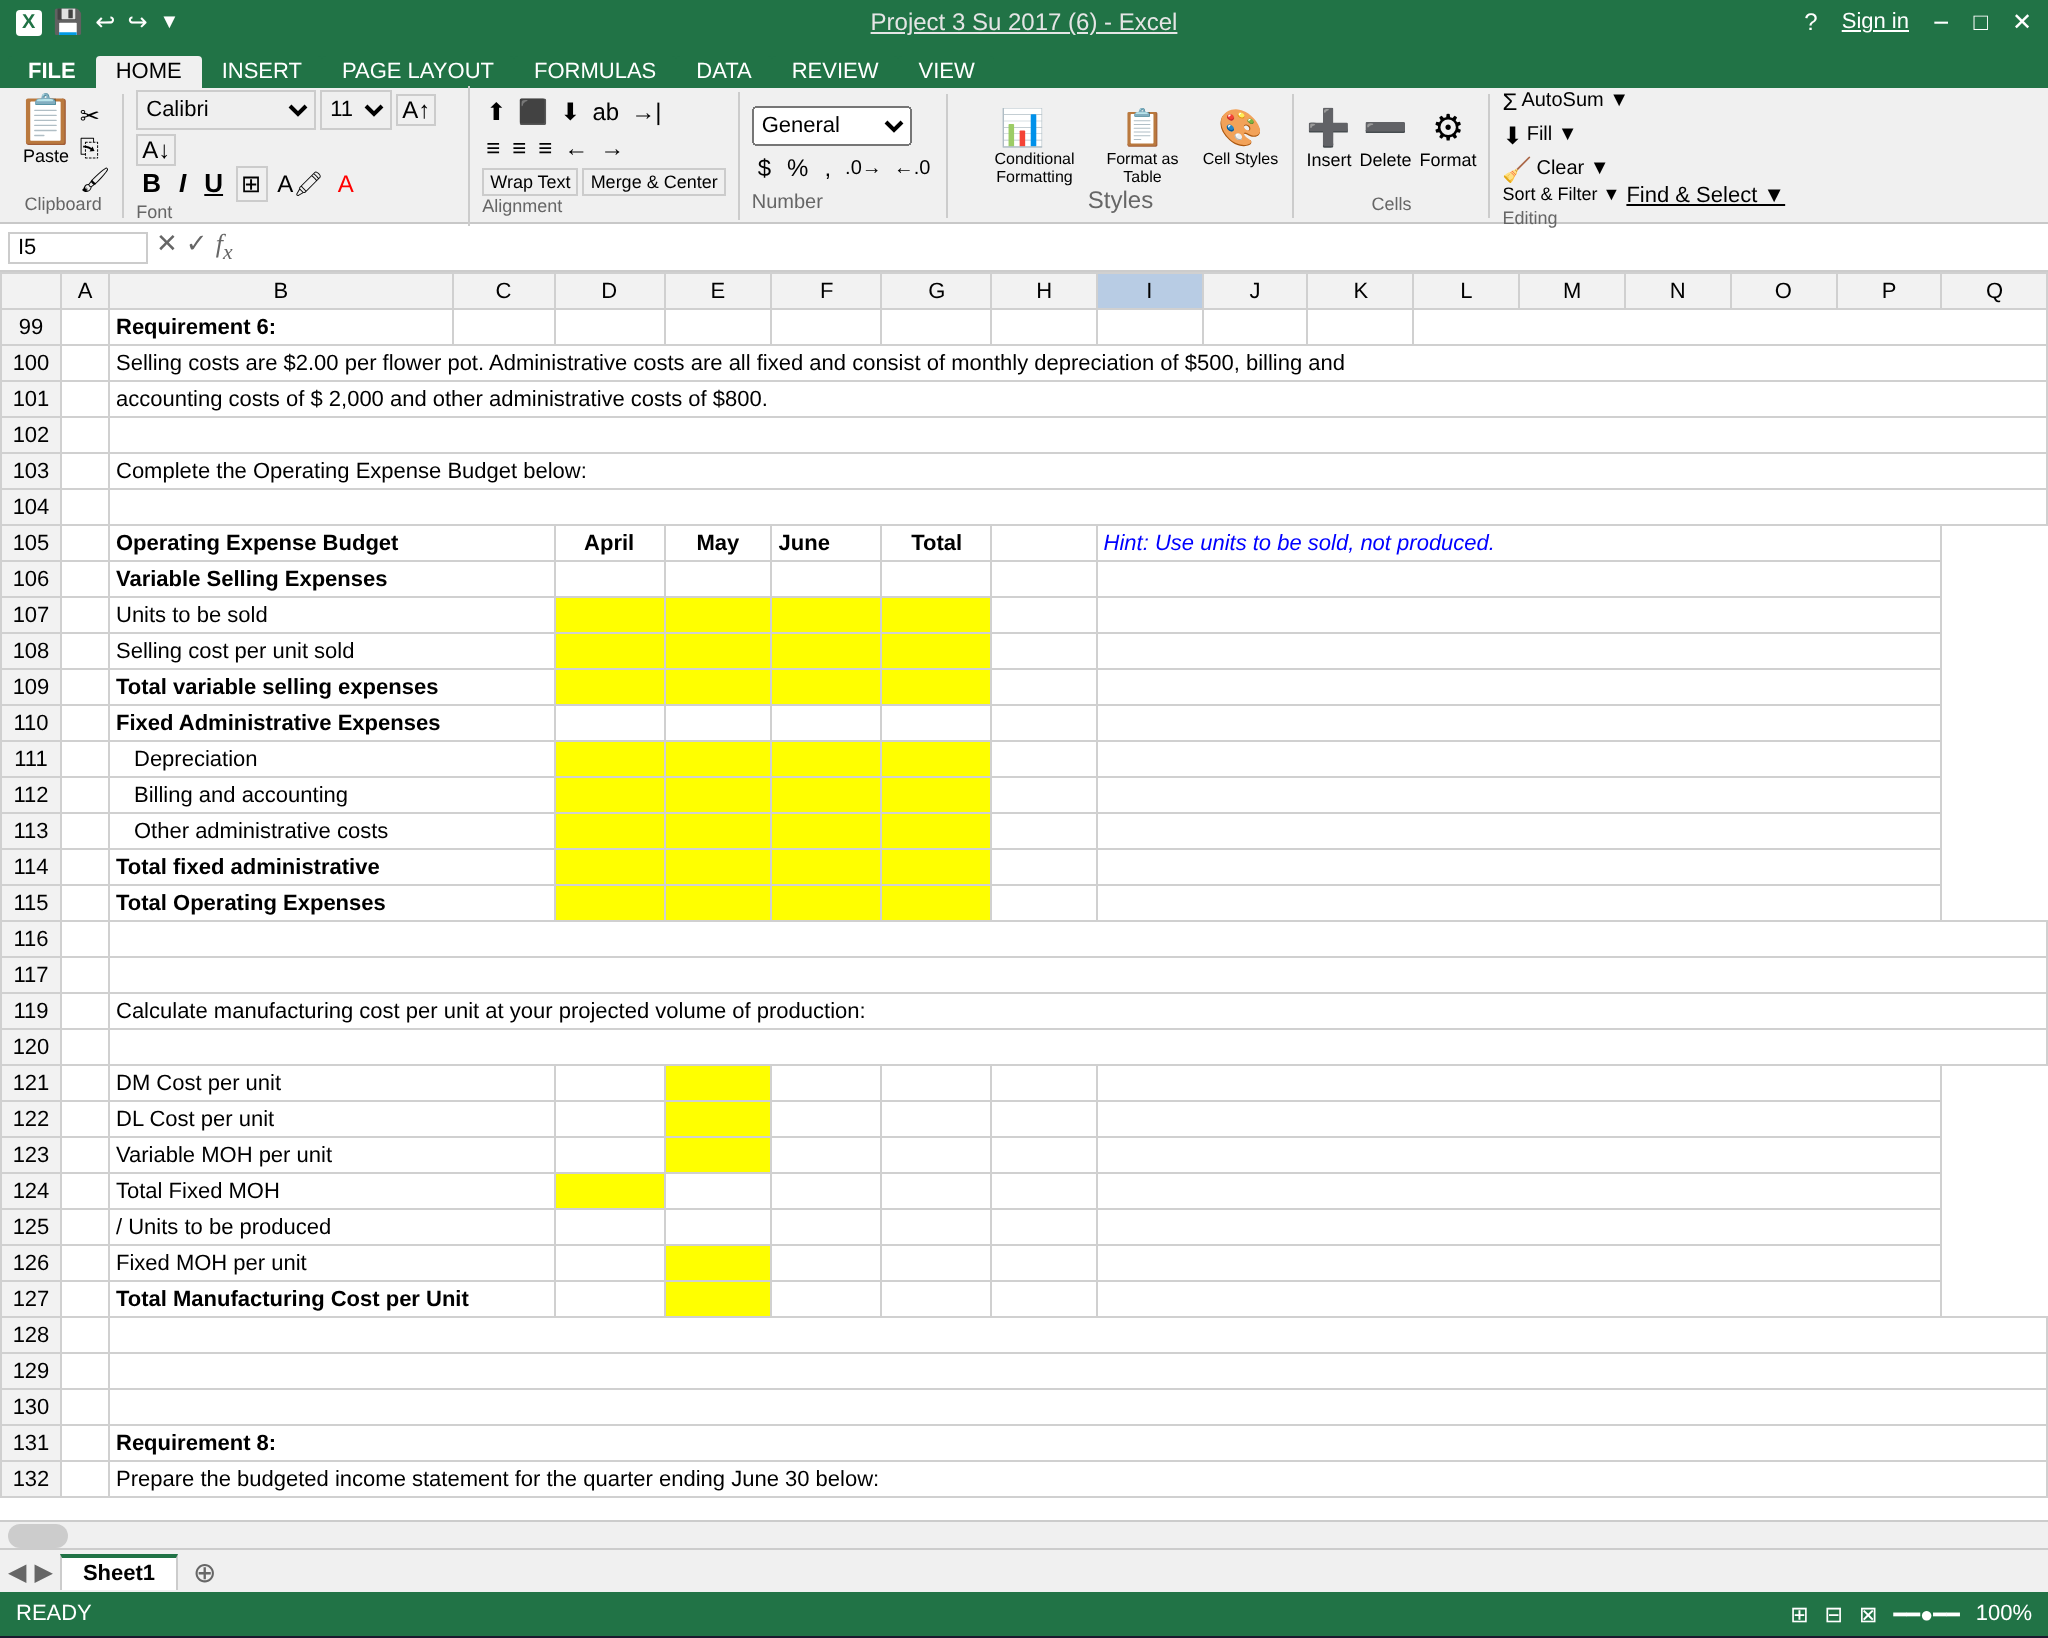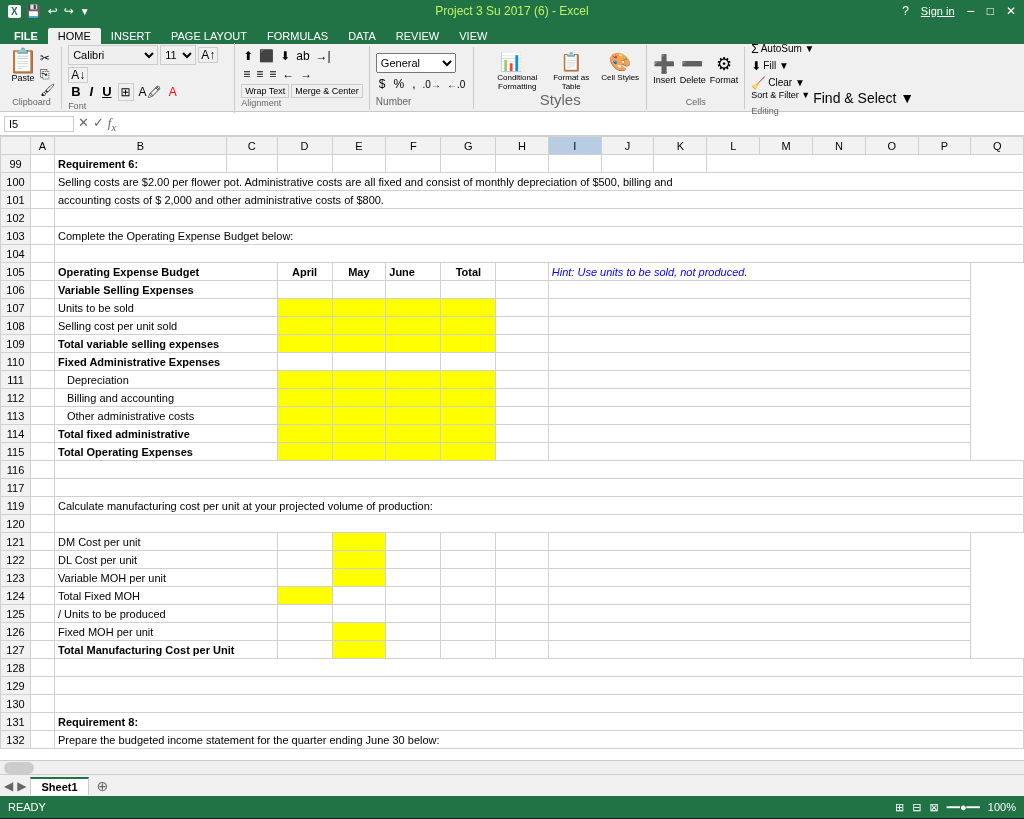--- a/index.html
+++ b/index.html
@@ -171,21 +171,21 @@
 <body>
 
 <div class="title-bar">
   <div style="display:flex;align-items:center;gap:6px;">
     <span style="background:#fff;color:#217346;font-weight:bold;font-size:10px;padding:1px 3px;border-radius:2px;">X</span>
     <span style="color:white;font-size:12px;cursor:pointer;">💾</span>
     <span style="color:white;font-size:12px;cursor:pointer;">↩</span>
     <span style="color:white;font-size:12px;cursor:pointer;">↪</span>
     <span style="color:white;font-size:10px;cursor:pointer;">▼</span>
   </div>
-  <div style="position:absolute;left:50%;transform:translateX(-50%);color:#bef264;">Project 3 Su 2017 (6) - Excel</div>
+  <div style="position:absolute;left:50%;transform:translateX(-50%);color:#e5e5e5;text-decoration:underline;">Project 3 Su 2017 (6) - Excel</div>
   <div style="display:flex;align-items:center;gap:12px;">
     <span style="color:white;cursor:pointer;">?</span>
     <span class="sign-in">Sign in</span>
     <span style="color:white;cursor:pointer;font-size:14px;">−</span>
     <span style="color:white;cursor:pointer;font-size:12px;">□</span>
     <span style="color:white;cursor:pointer;">✕</span>
   </div>
 </div>
 
 <div class="ribbon-tabs">
@@ -284,21 +284,21 @@
       </div>
       <div style="text-align:center;cursor:pointer;">
         <div style="font-size:18px;">📋</div>
         <div style="font-size:8px;width:50px;white-space:normal;text-align:center;">Format as Table</div>
       </div>
       <div style="text-align:center;cursor:pointer;">
         <div style="font-size:18px;">🎨</div>
         <div style="font-size:8px;width:40px;white-space:normal;text-align:center;">Cell Styles</div>
       </div>
     </div>
-    <div style="font-size:15px;color:#666;">Styles</div>
+    <div style="font-size:12px;color:#666;">Styles</div>
   </div>
 
   <div style="display:flex;flex-direction:column;border-right:1px solid #ccc;padding:2px 6px;min-height:62px;justify-content:space-between;align-items:center;">
     <div style="display:flex;gap:4px;margin-top:4px;">
       <div style="text-align:center;cursor:pointer;">
         <div style="font-size:18px;">➕</div>
         <div style="font-size:9px;">Insert</div>
       </div>
       <div style="text-align:center;cursor:pointer;">
         <div style="font-size:18px;">➖</div>
@@ -322,21 +322,21 @@
         <span style="font-size:12px;">⬇</span>
           <span style="font-size:10px;">Fill ▼</span>
       </div>
       <div style="display:flex;gap:2px;align-items:center;cursor:pointer;">
         <span style="font-size:12px;">🧹</span>
           <span style="font-size:10px;">Clear ▼</span>
       </div>
     </div>
     <div style="display:flex;gap:3px;">
       <div style="cursor:pointer;font-size:9px;">Sort &amp; Filter ▼</div>
-      <div style="cursor:pointer;font-size:14px;">Find &amp; Select ▼</div>
+      <div style="cursor:pointer;font-size:11px;text-decoration:underline;">Find &amp; Select ▼</div>
     </div>
     <div style="font-size:9px;color:#666;">Editing</div>
   </div>
 </div>
 
 <div class="formula-bar">
   <input class="name-box" value="I5" style="">
   <div class="formula-icons">
     <span>✕</span>
     <span>✓</span>

